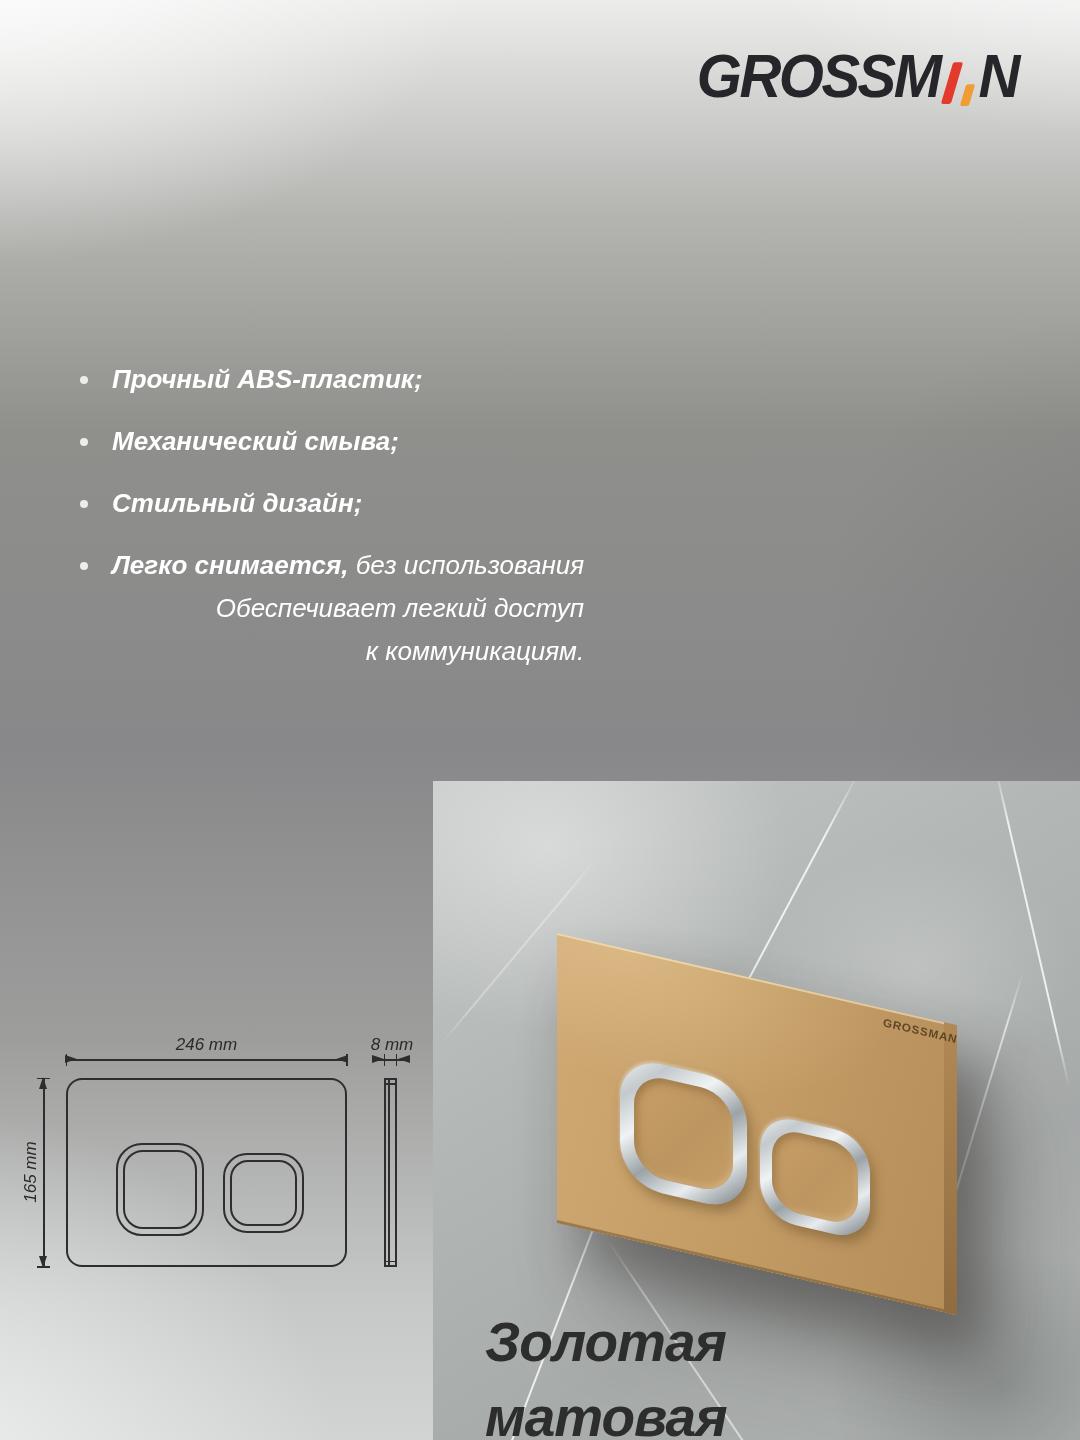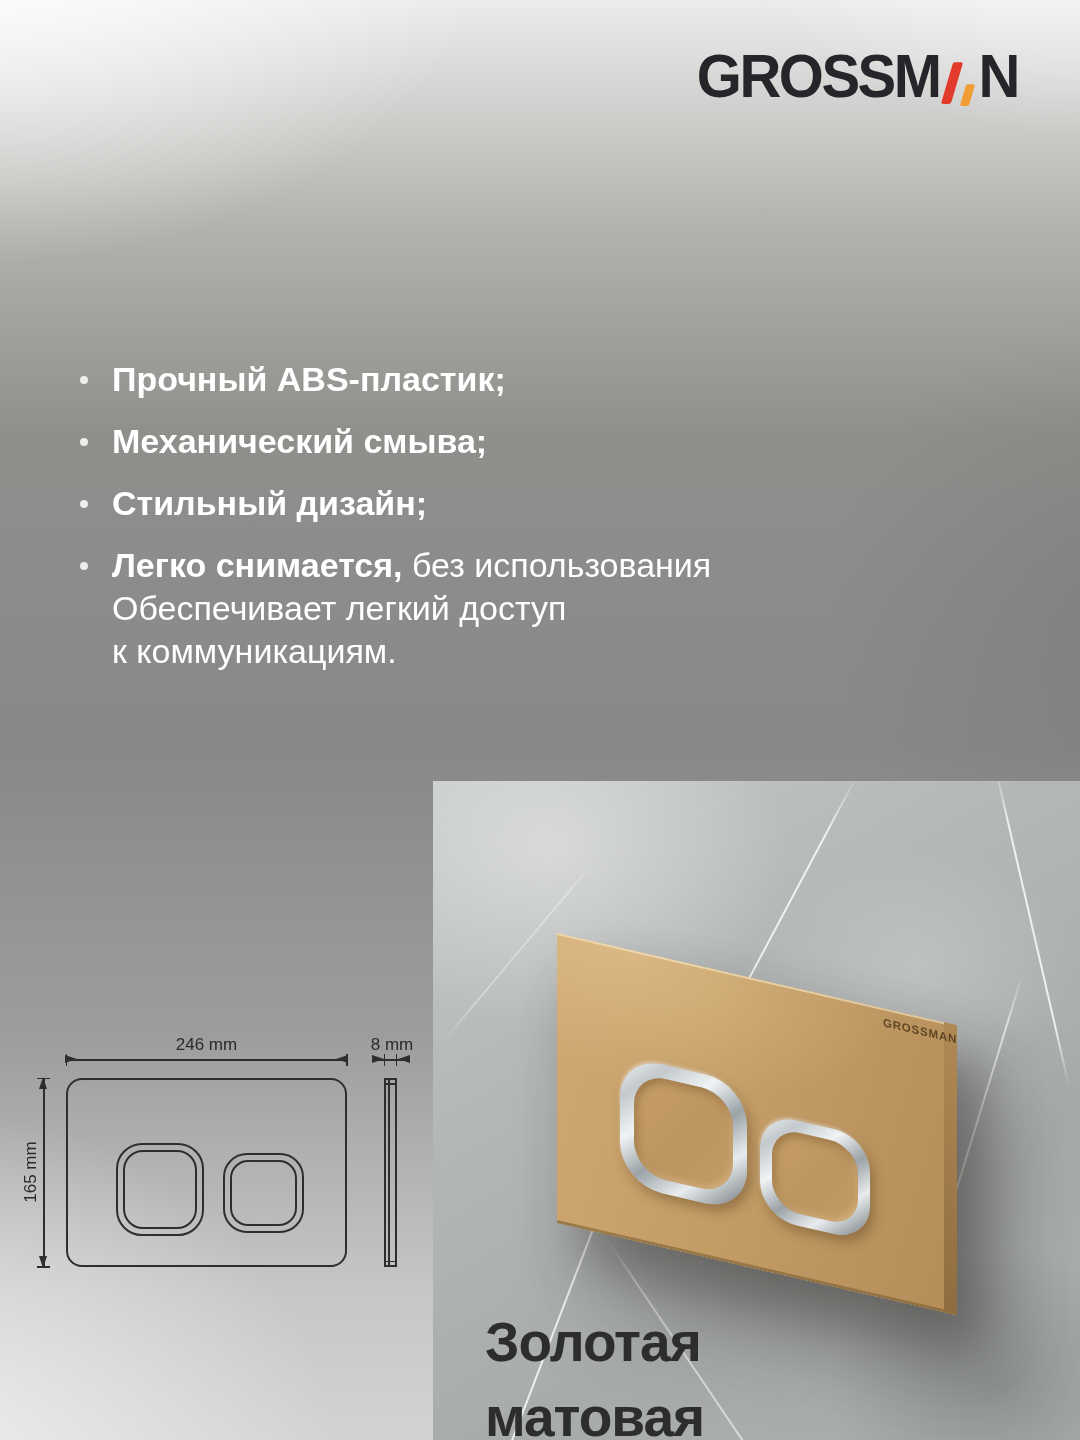--- a/index.html
+++ b/index.html
@@ -6,20 +6,21 @@
   html,body { background:#777; }
   .page {
     position:relative; width:1080px; height:1440px; overflow:hidden;
     font-family:"Liberation Sans", sans-serif;
     background:
       radial-gradient(75% 36% at -2% -4%, rgba(255,255,255,0.95) 0%, rgba(255,255,255,0) 62%),
       radial-gradient(55% 26% at 102% -6%, rgba(255,255,255,0.65) 0%, rgba(255,255,255,0) 60%),
       radial-gradient(48% 34% at 106% 42%, rgba(30,30,34,0.10) 0%, rgba(30,30,34,0) 62%),
       radial-gradient(60% 40% at -6% 102%, rgba(240,243,242,0.85) 0%, rgba(240,243,242,0) 62%),
       linear-gradient(to bottom, #ececeb 0%, #b4b4b1 15%, #8f8f8c 30%, #88888a 52%, #9d9e9c 72%, #c6c8c7 90%, #d2d4d3 100%);
+    font-style: italic;
   }
 
   
   .brand {
     position:absolute; top:48px; right:62px; height:58px;
     display:flex; align-items:flex-end; color:#26262a;
     font-size:58px; font-weight:700; letter-spacing:-2.5px; line-height:1;
     transform:scaleY(1.04); transform-origin:bottom right;
   }
   .brand .bar { display:inline-block; transform:skewX(-17deg); border-radius:2px; }
@@ -30,24 +31,24 @@
   .title-pill {
     position:absolute; left:0; top:164px; width:755px; height:145px;
     background:#ffffff; border-radius:26px 73px 73px 26px;
     box-shadow:0 18px 38px rgba(0,0,0,0.30), 0 5px 12px rgba(0,0,0,0.18);
     display:flex; align-items:center; padding-left:64px;
   }
   .title-pill h1 { font-size:64px; font-weight:700; letter-spacing:-1px; color:#0f0f10; }
 
   
   .features { position:absolute; left:80px; top:358px; width:850px; color:#ffffff; }
-  .feature { display:flex; margin-bottom:19px; font-size:34px; line-height:43px; }
+  .feature { display:flex; margin-bottom:19px; font-size:26px; line-height:43px; }
   .feature .dot { flex:none; width:8px; height:8px; border-radius:50%; background:#ededec; margin:18px 24px 0 0; }
   .feature b { font-weight:700; }
-  .feature .lines .ln { font-weight:400; }
+  .feature .lines .ln { font-weight:400;text-align:right; }
 
   
   .diagram { position:absolute; left:30px; top:1035px; width:412px; height:280px; color:#2a2a2a; }
   .diagram .lab { position:absolute; font-size:17px; color:#2a2a2a; text-align:center; }
   .lab-w { left:36px; top:0; width:281px; }
   .lab-d { left:330px; top:0; width:64px; }
   .lab-h { left:-34px; top:127px; width:70px; transform:rotate(-90deg); }
 
   .d-plate { position:absolute; left:36px; top:43px; width:281px; height:189px;
              border:2.5px solid #2e2e2e; border-radius:16px; }

